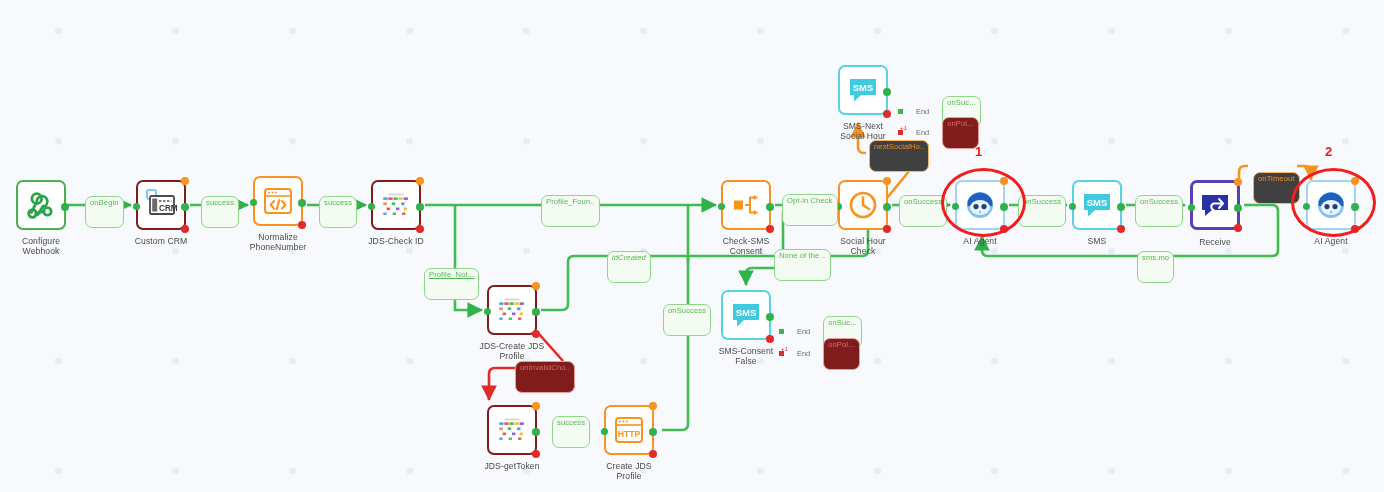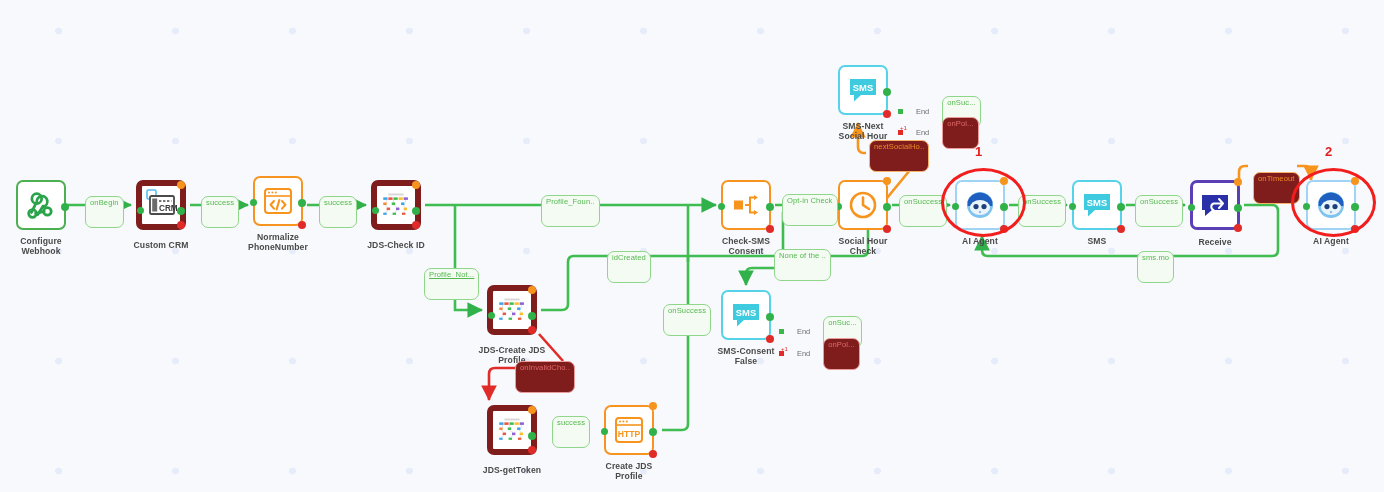--- a/index.html
+++ b/index.html
@@ -12,40 +12,40 @@
     font-family:"Liberation Sans", sans-serif;
     position:relative;
   }
   #canvas{position:absolute;inset:0;}
   svg.wires{position:absolute;left:0;top:0;width:1384px;height:492px;overflow:visible;}
 
   
   .node{position:absolute;width:50px;height:50px;border-radius:7px;background:#fff;box-sizing:border-box;
         display:flex;align-items:center;justify-content:center;}
   .node.green{border:2px solid #4caf50;}
-  .node.blue{border:6px solid #7f1d1d;}
+  .node.blue{border:2px solid #7f1d1d;}
   .node.orange{border:2px solid #f79421;}
   .node.cyan{border:2px solid #56d3e8;}
   .node.purple{border:3px solid #5b3fb5;}
   .node.white{border:2px solid #9fd4f4;}
 
   .nlabel{position:absolute;top:54px;left:50%;transform:translateX(-50%);
-          font-size:8.6px;color:#4a4a4a;text-align:center;line-height:1.22;white-space:pre;letter-spacing:.1px;font-weight:bold;}
+          font-size:8.6px;color:#4a4a4a;text-align:center;line-height:1.22;white-space:pre;letter-spacing:.1px;}
 
   
   .port{position:absolute;border-radius:50%;}
   .port.in{width:7px;height:7px;background:#31b14a;left:-5px;top:21px;}
   .port.out{width:8px;height:8px;background:#31b14a;right:-5px;top:21px;}
   .port.top{width:8px;height:8px;background:#f7941e;right:-5px;top:-5px;}
   .port.err{width:8px;height:8px;background:#e02b28;right:-5px;bottom:-5px;}
 
   
   .pill{position:absolute;font-size:7.6px;line-height:1;padding:2px 4px 20px;border-radius:7px;
         background:#f4fbf3;border:1px solid #8fd68a;color:#54b94f;white-space:nowrap;letter-spacing:.1px;}
-  .pill.orange{background:#7f1d1d;border-color:#f6b36a;color:#f08a24;}
+  .pill.orange{background:#404040;border-color:#f6b36a;color:#f08a24;}
   .pill.red{background:#7f1d1d;border-color:#eb9c9c;color:#e06a6a;}
 
   
   .endbadge{position:absolute;display:flex;align-items:center;gap:13px;font-size:7.2px;white-space:nowrap;text-align:center;}
   .endbadge .sq{width:5px;height:5px;display:inline-block;}
   .endbadge .sq.g{background:#3cb54a;}
   .endbadge .sq.r{background:#e02b28;}
   .endbadge .txt{color:#6b6b6b;font-size:7.4px;}
   .endbadge .plus{position:absolute;left:2px;top:8px;color:#e02b28;font-size:6px;}
 
@@ -385,21 +385,21 @@
     <div class="port top"></div>
     <div class="port err"></div>
     <div class="nlabel">AI Agent</div>
   </div>
 
   <div class="pill" style="left:85px;top:196px;">onBegin</div>
   <div class="pill" style="left:201px;top:196px;">success</div>
   <div class="pill" style="left:319px;top:196px;">success</div>
   <div class="pill" style="left:541px;top:195px;">Profile_Foun..</div>
   <div class="pill" style="left:424px;top:268px;text-decoration:underline;">Profile_Not...</div>
-  <div class="pill" style="left:607px;top:251px;">idCreated</div>
+  <div class="pill" style="left:607px;top:251px;font-style:italic;">idCreated</div>
   <div class="pill red" style="left:515px;top:361px;">onInvalidCho..</div>
   <div class="pill" style="left:552px;top:416px;">success</div>
   <div class="pill" style="left:663px;top:304px;">onSuccess</div>
   <div class="pill" style="left:782px;top:194px;">Opt-in Check</div>
   <div class="pill" style="left:774px;top:249px;">None of the ..</div>
   <div class="pill" style="left:899px;top:195px;">onSuccess</div>
   <div class="pill orange" style="left:869px;top:140px;">nextSocialHo..</div>
   <div class="pill" style="left:1018px;top:195px;">onSuccess</div>
   <div class="pill" style="left:1135px;top:195px;">onSuccess</div>
   <div class="pill orange" style="left:1253px;top:172px;">onTimeout</div>

